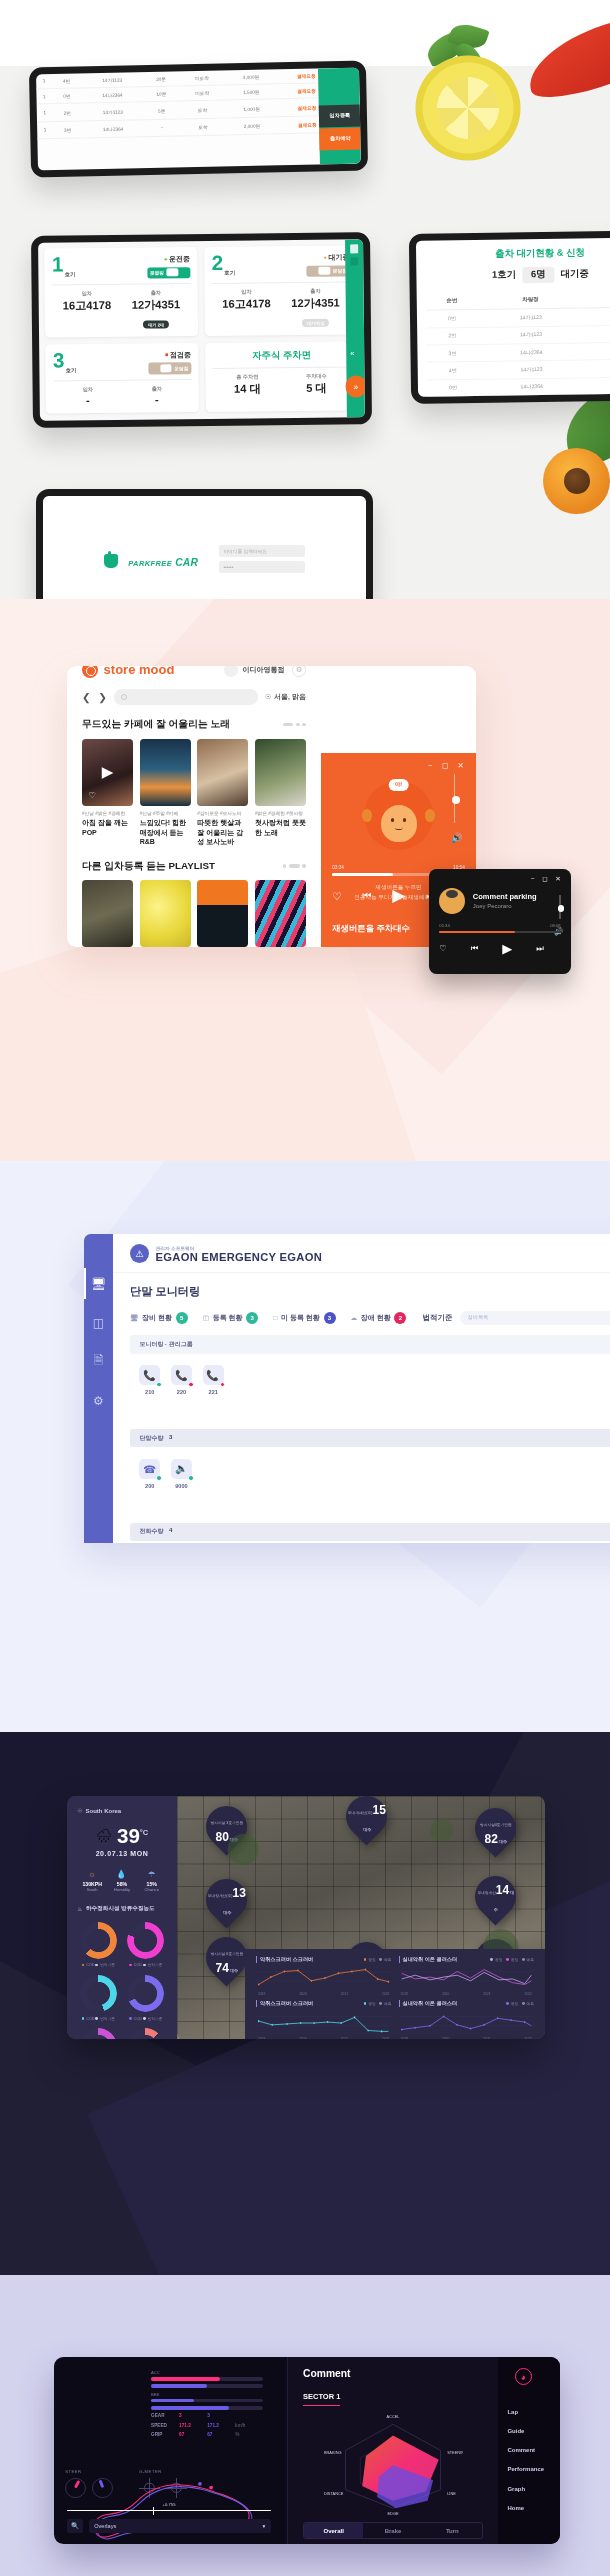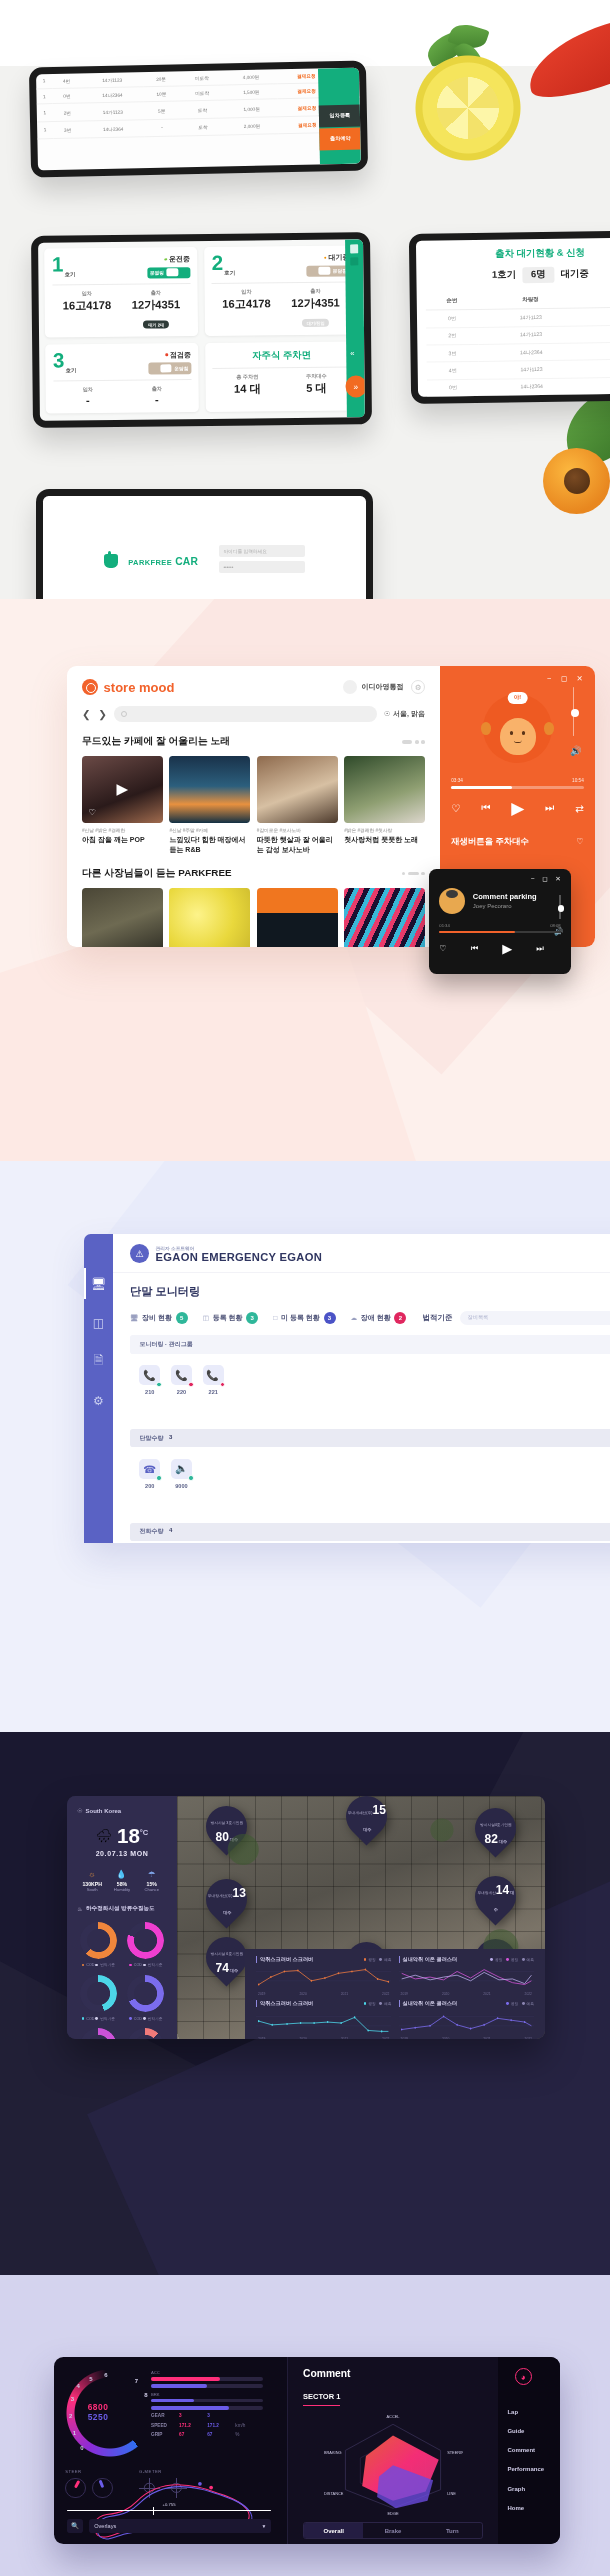--- a/index.html
+++ b/index.html
@@ -102,34 +102,34 @@
   .q-row{ display:flex; justify-content:center; align-items:center; gap:6.6px; margin-top:6.6px; }
   .q-row .k{ font-size:9.4px; font-weight:700; color:#222; }
   .q-row .pill{ background:#eee; border-radius:2.8px; padding:1.9px 8.4px; font-size:9.4px; font-weight:700; color:#222; }
   .q-tbl{ width:100%; border-collapse:collapse; margin-top:7.5px; font-size:5.2px; color:#999; }
   .q-tbl th{ font-size:5.6px; color:#555; padding:4.7px 0; border-bottom:0.9px solid #eee; }
   .q-tbl td{ text-align:center; padding:4.7px 0; border-bottom:0.9px solid #f4f4f4; }
 
   
   .tab-d{ left:36px; top:489px; width:337px; height:122px; }
   .tab-d .screen{ background:#fff; display:flex; align-items:center; justify-content:center; gap:20.6px; padding-top:22.5px;}
-  .brand{ display:flex; align-items:center; gap:10px; }
+  .brand{ display:flex; align-items:flex-end; gap:10px;font-style:italic; }
   .brand .mark{ width:14px;height:14px;border-radius:2.8px 2.8px 5.6px 5.6px; background:#13ae7d; position:relative;}
   .brand .mark::after{content:"";position:absolute;left:3.7px;top:-2.8px;width:2.8px;height:4.7px;background:#13ae7d;border-radius:1.9px;}
   .brand .bt{ font-size:10.3px; font-weight:700; color:#13ae7d; letter-spacing:0.2px;}
   .brand .bt span{ font-size:7.5px; letter-spacing:0.4px;}
   .login-fields .f{ width:86px;height:12px;background:#eee;border-radius:1.9px;margin-bottom:4.7px;
       font-size:4.7px;color:#aaa;display:flex;align-items:center;padding-left:4.7px;}
 
   
   .sec-mood{ position:relative; width:611px; height:562px; background:#fdf0ec; overflow:hidden; }
   .mood-bgwash{ position:absolute; right:-56px; top:-112px; width:487px; height:487px; background:#fbe7e3; transform:rotate(42deg); }
   .mood-bgwash2{ position:absolute; left:-112px; bottom:-169px; width:506px; height:393px; background:#fde9e4; transform:rotate(-18deg); }
-  .mood-win{ position:absolute; left:67px; top:67px; width:528px; height:281px; display:flex;
-     border-radius:9.4px; overflow:hidden; box-shadow:0 17px 39px rgba(180,110,90,.18); background:#fff; }
+  .mood-win{ position:absolute; left:67px; top:67px; width:409px; height:281px; display:flex;
+     border-radius:9.4px; overflow:hidden; box-shadow:0 17px 39px rgba(180,110,90,.18); background:#fff;align-items:flex-end; }
   .mood-left{ flex:1; padding:13px 15px 0; }
   .mood-head{ display:flex; align-items:center; justify-content:space-between; }
   .sm-logo{ display:flex; align-items:center; gap:5.6px; }
   .sm-logo .bug{ width:16px;height:16px;border-radius:50%;background:#f2622b; position:relative;}
   .sm-logo .bug::after{content:"";position:absolute;left:3.7px;top:3.7px;width:8.4px;height:8.4px;border:1.9px solid #fff;border-radius:50%;}
   .sm-logo .nm{ font-size:13px; font-weight:700; color:#f2622b; }
   .mood-head-r{ display:flex; align-items:center; gap:7.5px; }
   .acct{ display:flex; align-items:center; gap:4.7px; }
   .acct .av{ width:14px;height:14px;border-radius:50%;background:#f0f0f0; }
   .acct .an{ font-size:7px; color:#444; font-weight:700; }
@@ -644,21 +644,21 @@
             <div class="ttl">따뜻한 햇살과 잘 어울리는 감성 보사노바</div>
           </div>
           <div class="card">
             <div class="thumb th4"></div>
             <div class="tags">#밝은 #경쾌한 #첫사랑</div>
             <div class="ttl">첫사랑처럼 풋풋한 노래</div>
           </div>
         </div>
 
         <div class="sec-title">
-          <span>다른 사장님들이 듣는 PARKFREE</span>
+          <span>다른 입차등록 듣는 PLAYLIST</span>
           <span class="dots">
               <i></i>
               <i class="w"></i>
               <i></i>
             </span>
         </div>
         <div class="cards">
           <div class="card">
             <div class="thumb th5"></div>
 
@@ -851,21 +851,21 @@
     <div class="city-wash2"></div>
 
     <div class="city-win">
       <div class="city-left">
         <div class="cl-loc">
           <span>☉</span>
           <span>South Korea</span>
         </div>
         <div class="cl-temp">
           <span class="ico">🌧</span>
-          <span class="tv"><span>18</span><sup>°C</sup></span>
+          <span class="tv"><span>39</span><sup>°C</sup></span>
         </div>
         <div class="cl-date">20.07.13 MON</div>
         <div class="cl-metrics">
           <div class="cl-m">
             <div class="mi">☼</div>
             <div class="mv">130KPH</div>
             <div class="ml">South</div>
           </div>
           <div class="cl-m">
             <div class="mi b">💧</div>
@@ -1046,36 +1046,20 @@
           </div>
         </div>
       </div>
     </div>
   </section>
 
   <section class="sec-race">
     <div class="race-win">
 
       <div class="race-left">
-        <div class="gauge">
-          <div class="arc"></div>
-          <span class="gnum" style="left:15px;bottom:7.5px">0</span>
-          <span class="gnum" style="left:7.5px;bottom:22.5px">1</span>
-          <span class="gnum" style="left:3.7px;bottom:39px">2</span>
-          <span class="gnum" style="left:5.6px;top:28px">3</span>
-          <span class="gnum" style="left:11.2px;top:15px">4</span>
-          <span class="gnum" style="left:24px;top:7.5px">5</span>
-          <span class="gnum" style="left:39px;top:3.7px">6</span>
-          <span class="gnum" style="right:17px;top:9.4px">7</span>
-          <span class="gnum" style="right:7.5px;top:24px">8</span>
-          <div class="grpm">
-            <div class="r1">6800</div>
-            <div class="r2">5250</div>
-          </div>
-        </div>
 
         <div class="accbars">
           <div class="lbl">ACC</div>
           <div class="bar">
               <i style="width:62%;background:#ff2f7a"></i>
             </div>
           <div class="bar">
               <i style="width:50%;background:#6b5ce8"></i>
             </div>
           <div class="lbl">BRK</div>

